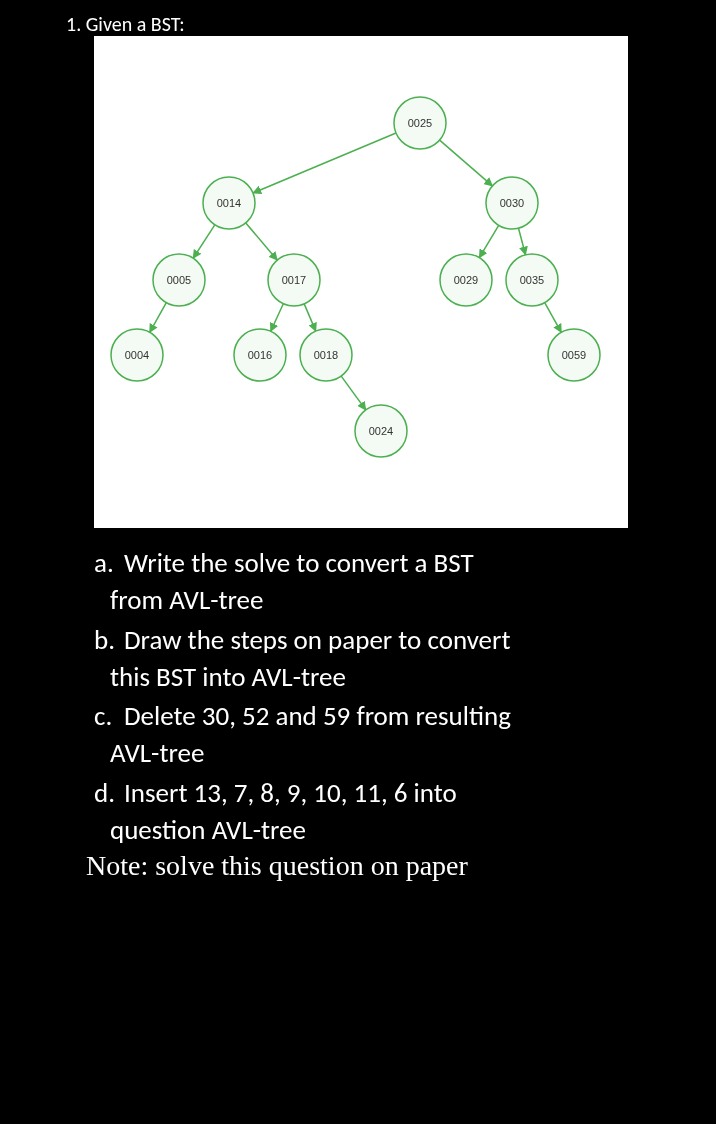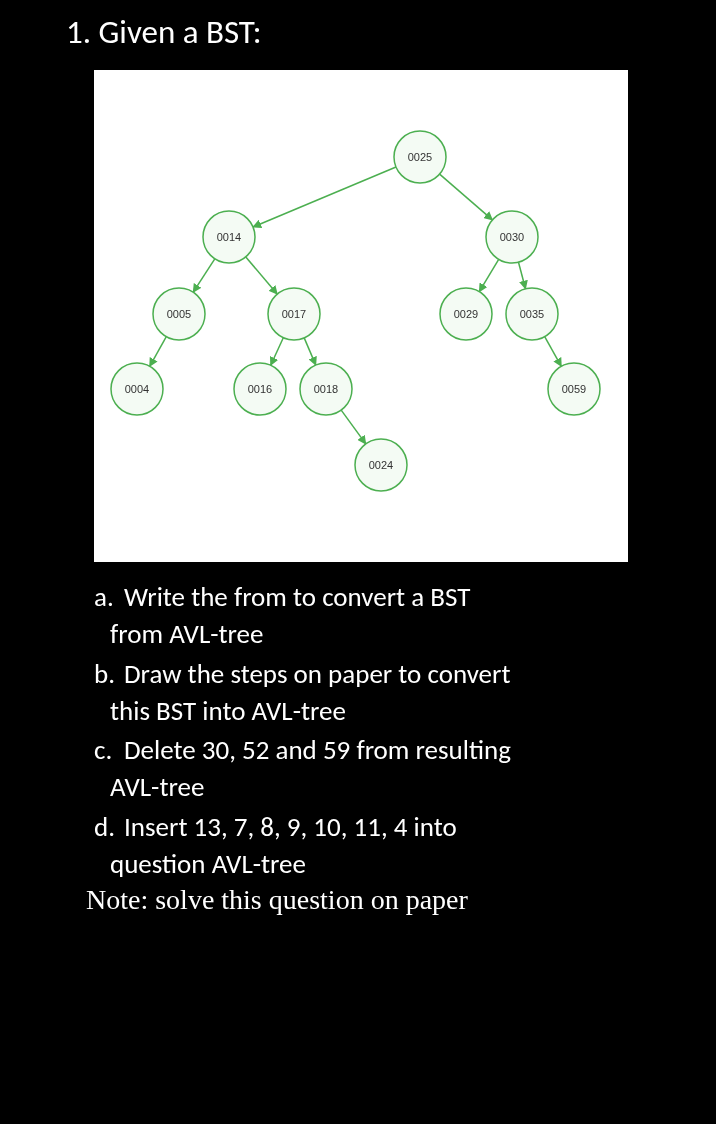--- a/index.html
+++ b/index.html
@@ -8,23 +8,23 @@
     color: #fff;
     font-family: Calibri, Arial, sans-serif;
     width: 716px;
     height: 1124px;
     overflow: hidden;
   }
   .page {
     padding: 12px 48px 12px 74px;
   }
   .title {
-    font-size: 33px;
+    font-size: 20px;
     font-weight: 400;
-    margin-bottom: 18px;
+    margin-bottom: 0;
     margin-left: -8px;
   }
   .diagram-wrap {
     background: #fff;
     width: 534px;
     height: 492px;
     position: relative;
     margin-left: 20px;
     margin-bottom: 16px;
   }
@@ -151,41 +151,41 @@
             <text x="287" y="368" class="node-text">0024</text>
           </g>
         </g>
     </svg>
   </div>
 
   <div class="questions">
     <div class="q-item">
       <span class="q-marker">a.</span>
       <span class="q-body">
-        <span>Write the from to convert a BST</span>
+        <span>Write the solve to convert a BST</span>
         <span class="cont">from AVL-tree</span>
       </span>
     </div>
     <div class="q-item">
       <span class="q-marker">b.</span>
       <span class="q-body">
         <span>Draw the steps on paper to convert</span>
         <span class="cont">this BST into AVL-tree</span>
       </span>
     </div>
     <div class="q-item">
       <span class="q-marker">c.</span>
       <span class="q-body">
         <span>Delete 30, 52 and 59 from resulting</span>
         <span class="cont">AVL-tree</span>
       </span>
     </div>
     <div class="q-item">
       <span class="q-marker">d.</span>
       <span class="q-body">
-        <span>Insert 13, 7, 8, 9, 10, 11, 4 into</span>
+        <span>Insert 13, 7, 8, 9, 10, 11, 6 into</span>
         <span class="cont">question AVL-tree</span>
       </span>
     </div>
   </div>
 
   <div class="note">Note: solve this question on paper</div>
 </div>
 
 </body></html>

